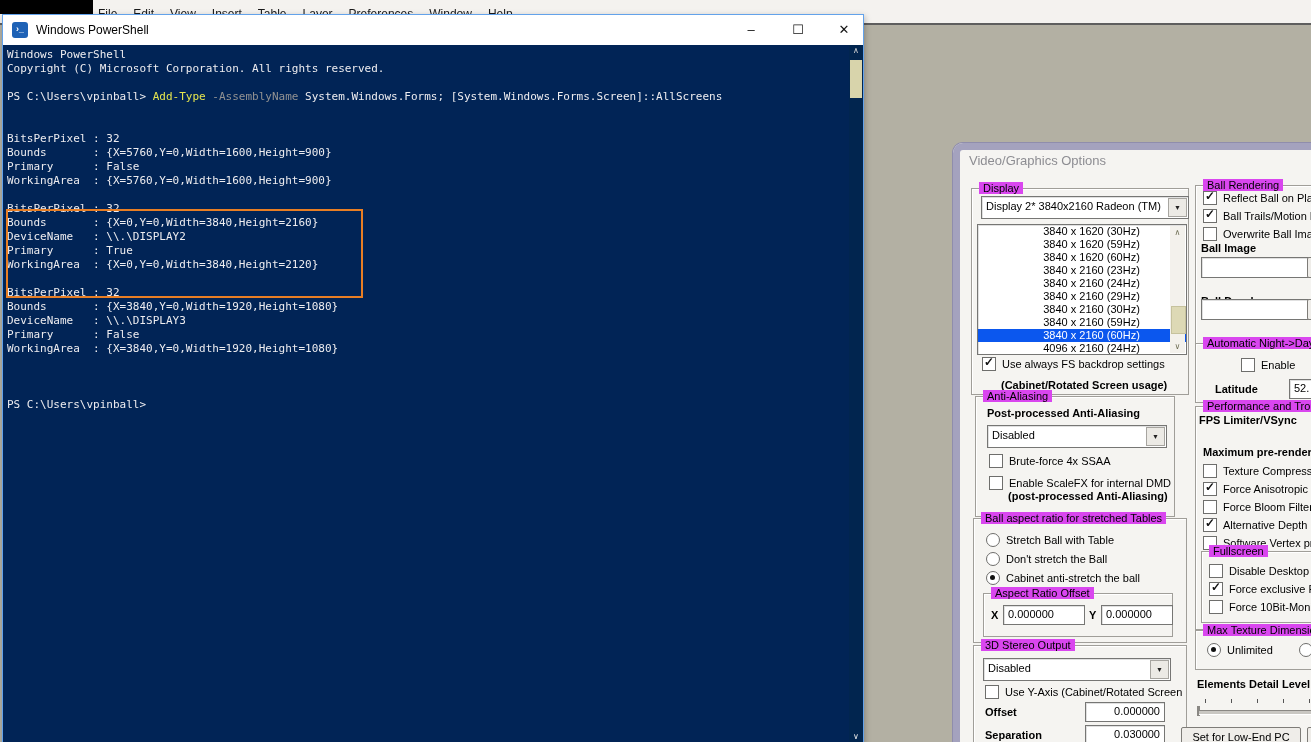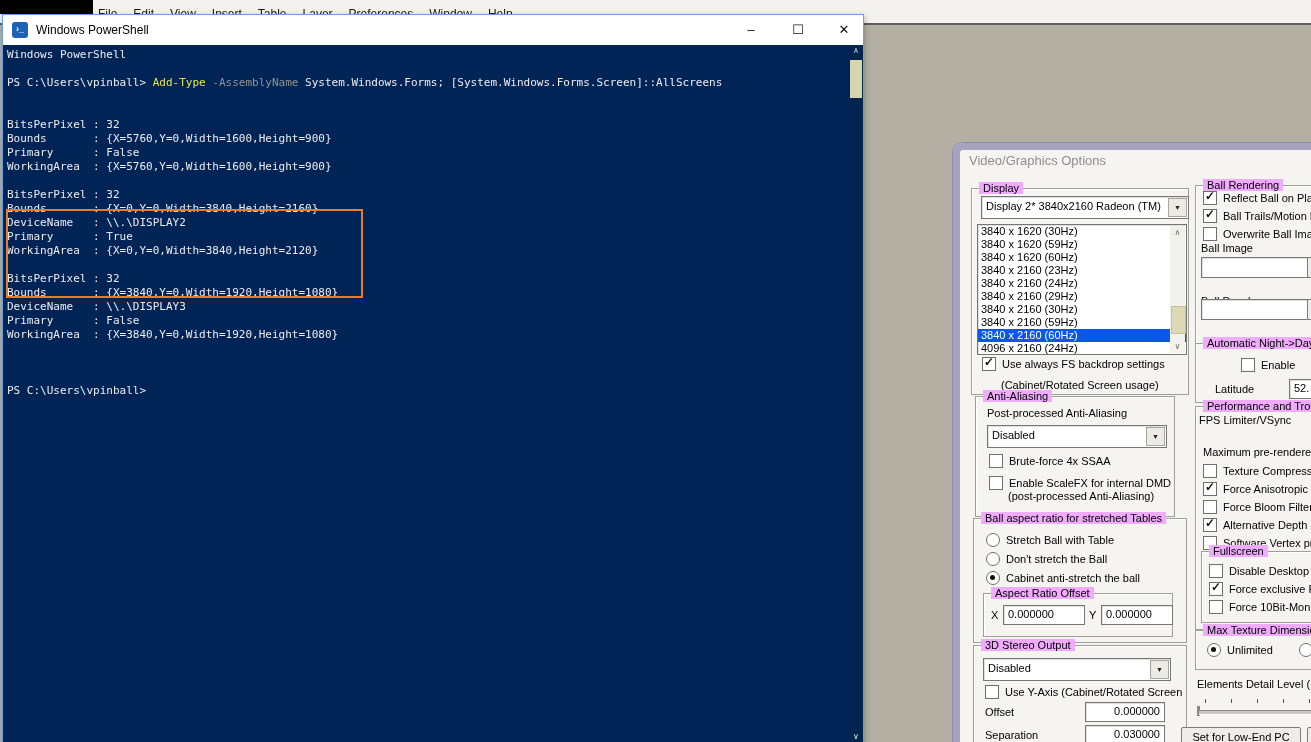--- a/index.html
+++ b/index.html
@@ -35,44 +35,44 @@
   #ps-scroll-up{position:absolute;top:1px;left:0;width:14px;text-align:center;font-size:8px;color:#D8D8D8;}
   #ps-scroll-thumb{position:absolute;top:15px;left:1px;width:12px;height:38px;background:#D8D4AB;}
   #ps-scroll-down{position:absolute;bottom:2px;left:0;width:14px;text-align:center;font-size:8px;color:#EDEDED;}
 
   
   #dialog{position:absolute;left:953px;top:143px;width:420px;height:620px;background:#F5F4F1;
           border-radius:10px 0 0 0;box-shadow:inset 0 0 0 7px #A4A2BE,0 0 0 1px #8F8DAC;z-index:4;}
   #dialog-title{position:absolute;left:16px;top:10px;font-size:13px;color:#8D8D92;}
 
   .grp{position:absolute;border:1px solid #A09E99;box-shadow:1px 1px 0 #FFFFFF inset;}
-  .grp-cap{position:absolute;top:-7px;left:7px;background:#f0abfc;padding:0 4px;font-size:11px;
+  .grp-cap{position:absolute;top:-7px;left:7px;background:#d946ef;padding:0 4px;font-size:11px;
            color:#000;white-space:nowrap;}
-  .sub{font-size:11px;color:#000;position:absolute;white-space:nowrap;}
+  .sub{font-size:11px;color:#000;position:absolute;white-space:nowrap;font-weight:bold;}
   .combo{position:absolute;background:#fff;border:1px solid #767674;font-size:11px;
          line-height:19px;padding-left:4px;overflow:hidden;white-space:nowrap;
          box-shadow:inset 1px 1px 0 rgba(0,0,0,.12);}
   .combo .arrow-btn{position:absolute;right:1px;top:1px;bottom:1px;width:17px;background:#ECEAE5;
          border:1px solid #A7A5A0;text-align:center;font-size:7px;line-height:17px;color:#222;}
   .field{position:absolute;background:#fff;border:1px solid #767674;font-size:11px;
          padding:2px 4px;overflow:hidden;white-space:nowrap;box-shadow:inset 1px 1px 0 rgba(0,0,0,.12);}
   .field.right{text-align:right;}
   .row{display:flex;align-items:flex-start;}
   .cb{width:12px;height:12px;background:#fff;border:1px solid #6E6E6C;position:relative;
       flex:none;margin-right:6px;}
   .cb.checked::after{content:"✓";position:absolute;left:1px;top:-3px;font-size:12px;font-weight:bold;color:#111;}
   .rad{width:12px;height:12px;border-radius:50%;background:#fff;border:1px solid #6E6E6C;
        position:relative;flex:none;margin-right:6px;}
   .rad.sel::after{content:"";position:absolute;left:3px;top:3px;width:5px;height:5px;
        border-radius:50%;background:#111;}
   .lbl{font-size:11px;color:#000;white-space:nowrap;line-height:14px;}
 
   #res-list{position:absolute;left:24px;top:81px;width:208px;height:129px;background:#fff;
             border:1px solid #767674;overflow:hidden;box-shadow:inset 1px 1px 0 rgba(0,0,0,.12);}
-  .list-item{font-size:11px;line-height:13px;padding-left:3px;white-space:nowrap;color:#000;}
+  .list-item{font-size:11px;line-height:13px;padding-left:19px;white-space:nowrap;color:#000;text-align:center;}
   .list-item.sel{background:#0B57EE;color:#fff;}
   #res-scroll{position:absolute;right:1px;top:1px;bottom:1px;width:15px;background:#F3F1EC;}
   .sb-arrow{position:absolute;left:0;width:15px;text-align:center;font-size:8px;color:#6F6F55;}
   #res-thumb{position:absolute;left:1px;top:80px;width:13px;height:26px;background:#DDD9B5;
              border:1px solid #C6C29D;}
 
   #ball-checks .row{margin-bottom:4px;}
   #perf-checks .row{margin-bottom:4px;}
   #fs-checks .row{margin-bottom:4px;}
   #aspect-radios .row{margin-bottom:5px;}
@@ -97,20 +97,21 @@
   <div id="ps-titlebar">
     <div id="ps-icon">›_</div>
     <div id="ps-title">Windows PowerShell</div>
     <div class="win-ctl" id="ctl-min">–</div>
     <div class="win-ctl" id="ctl-max">☐</div>
     <div class="win-ctl" id="ctl-close">✕</div>
   </div>
   <div id="ps-console">
     <div id="console-text">
         <div class="cline"><span>Windows PowerShell</span></div>
+        <div class="cline"><span>Copyright (C) Microsoft Corporation. All rights reserved.</span></div>
         <div class="cline"><span> </span></div>
         <div class="cline"><span>PS C:\Users\vpinball&gt; </span><span class="c-yellow">Add-Type</span><span> </span><span class="c-gray">-AssemblyName</span><span> System.Windows.Forms; [System.Windows.Forms.Screen]::AllScreens</span></div>
         <div class="cline"><span> </span></div>
         <div class="cline"><span> </span></div>
         <div class="cline"><span>BitsPerPixel : 32</span></div>
         <div class="cline"><span>Bounds       : {X=5760,Y=0,Width=1600,Height=900}</span></div>
         <div class="cline"><span>Primary      : False</span></div>
         <div class="cline"><span>WorkingArea  : {X=5760,Y=0,Width=1600,Height=900}</span></div>
         <div class="cline"><span> </span></div>
         <div class="cline"><span>BitsPerPixel : 32</span></div>

